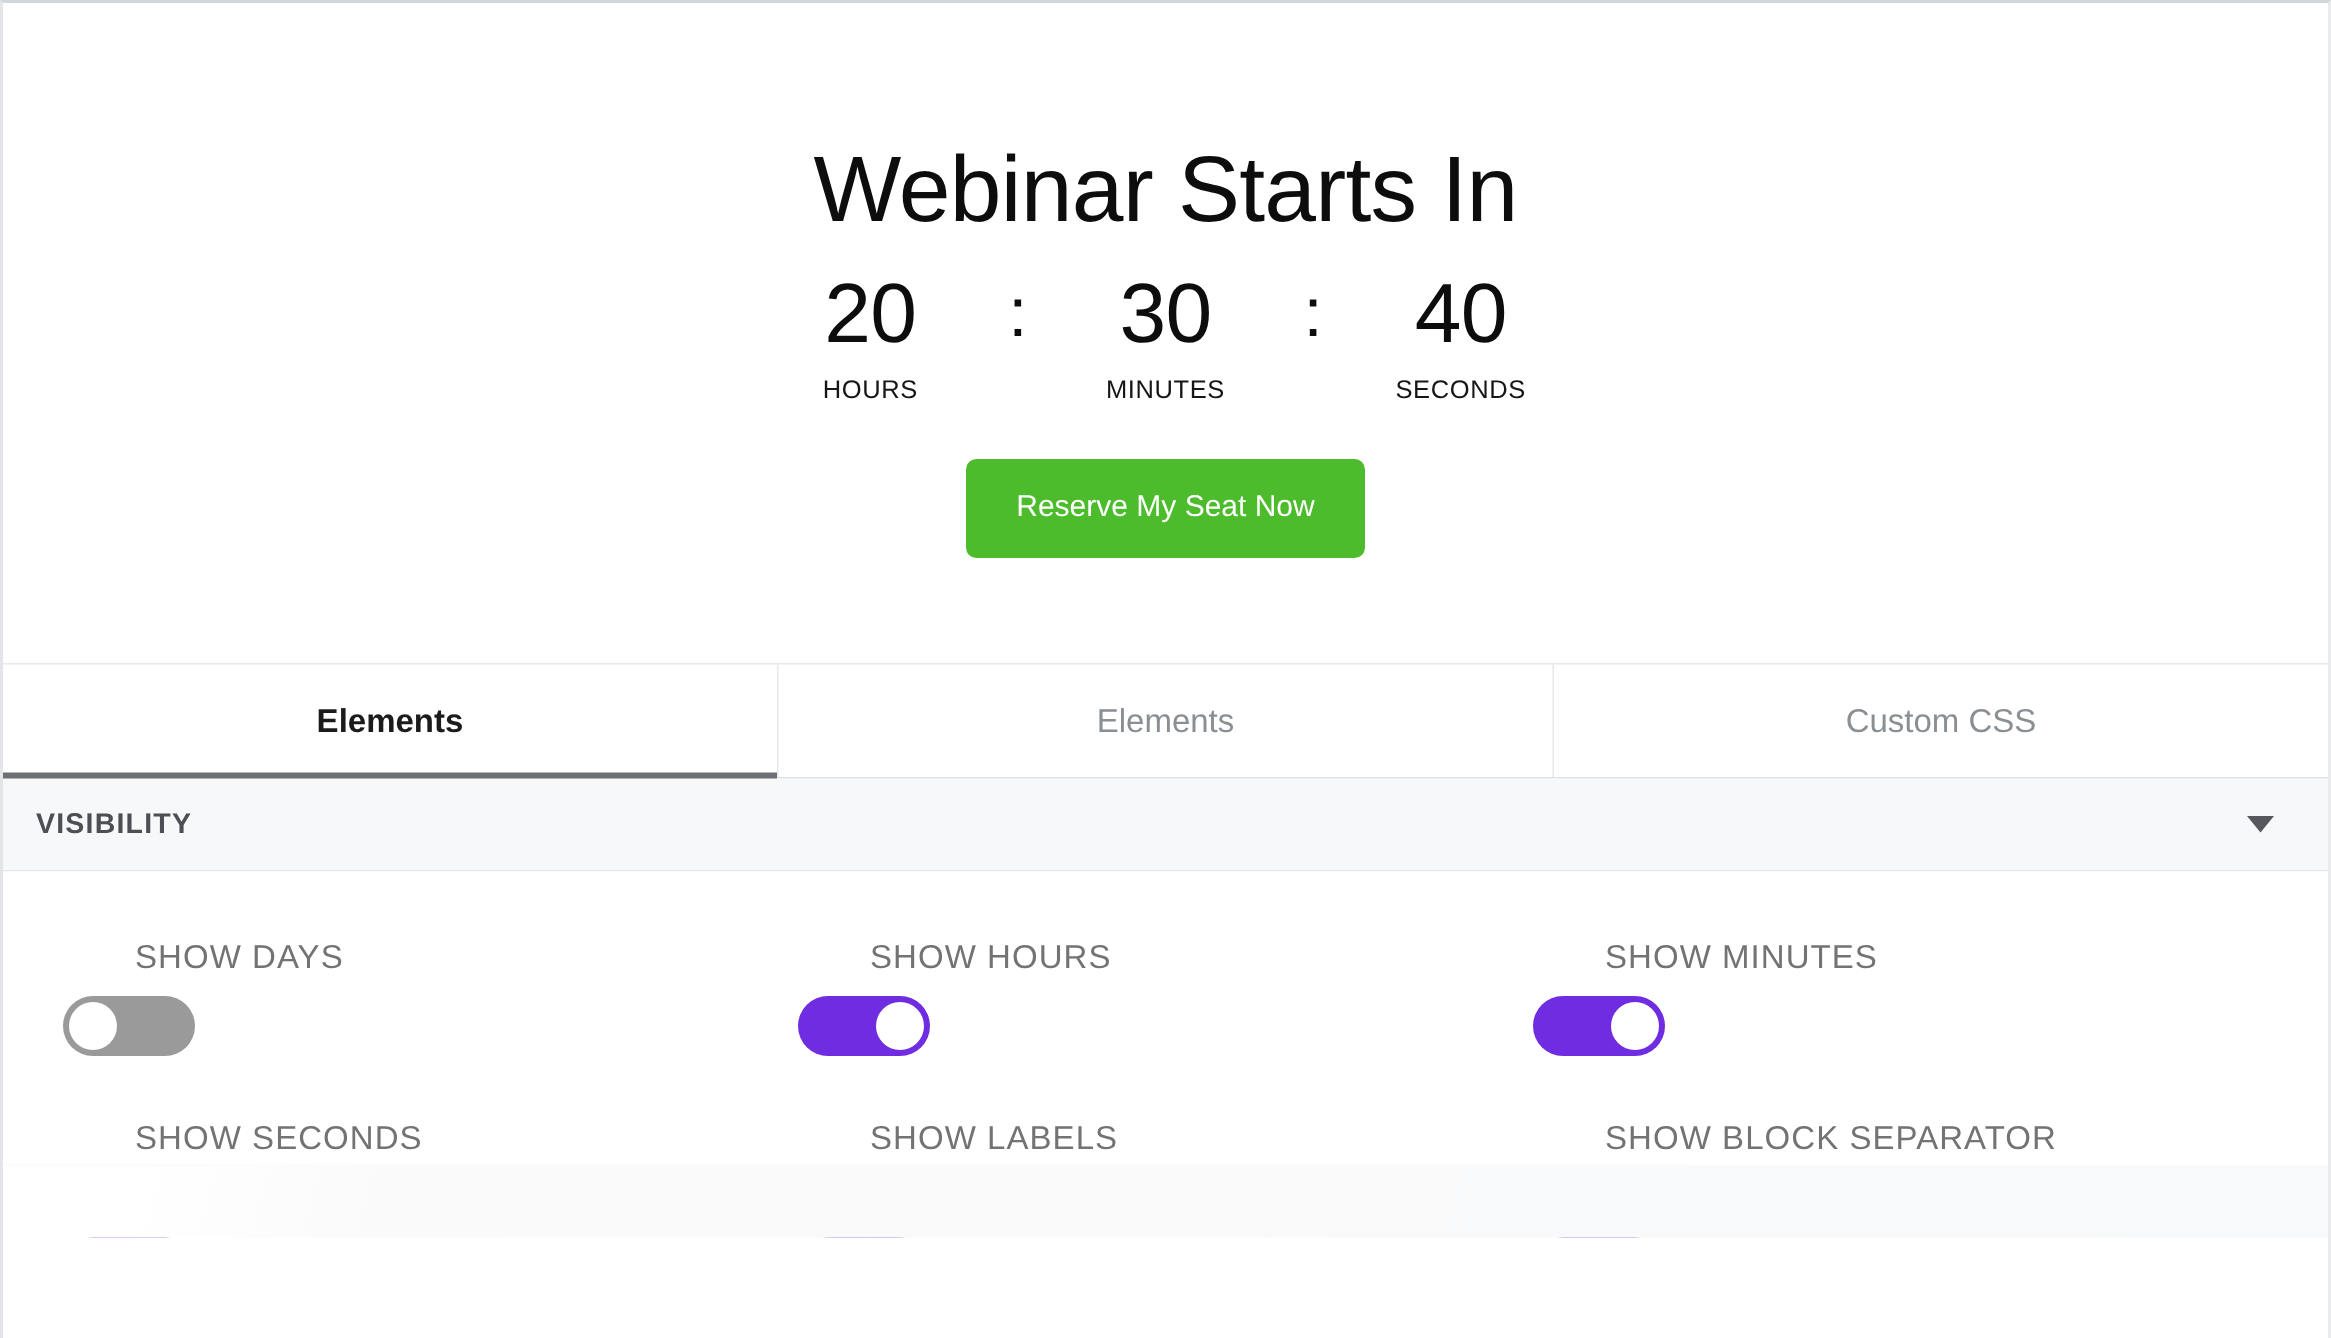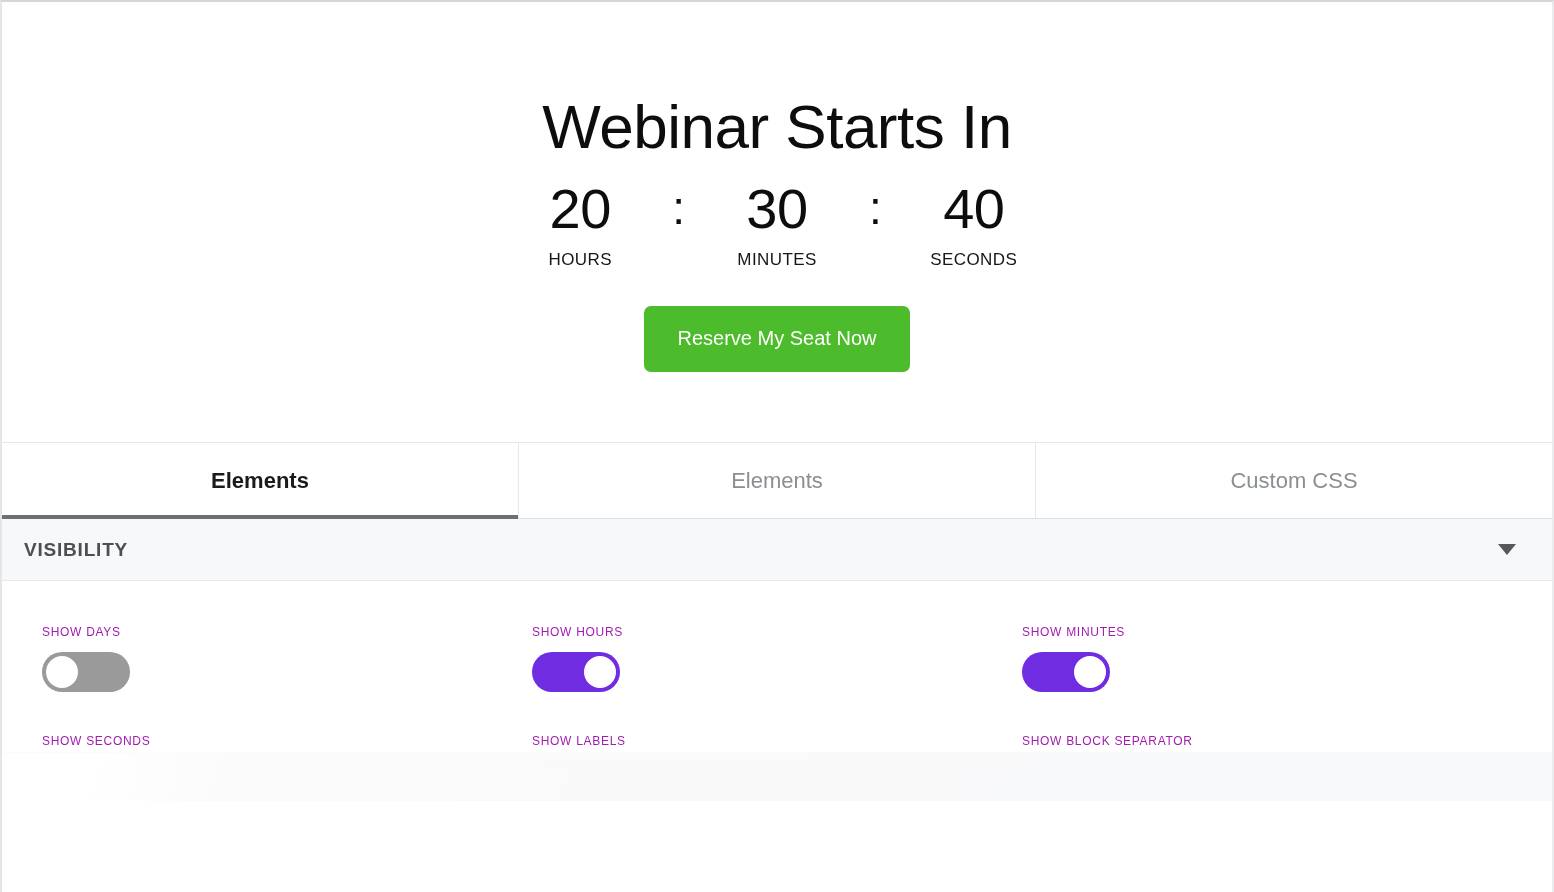--- a/index.html
+++ b/index.html
@@ -177,25 +177,26 @@
     padding-right: 40px;
   }
 
   .field {
     display: flex;
     flex-direction: column;
     align-items: flex-start;
   }
 
   .field-label {
-    font-size: 12px;
+    font-size: 22px;
     letter-spacing: 0.7px;
-    color: #a21caf;
+    color: #737373;
     margin-bottom: 13px;
     white-space: nowrap;
+    margin-left: 48px;
   }
 
   .toggle {
     width: 88px;
     height: 40px;
     border-radius: 20px;
     position: relative;
     cursor: pointer;
     background: #9a9a9a;
     transition: background .15s;

